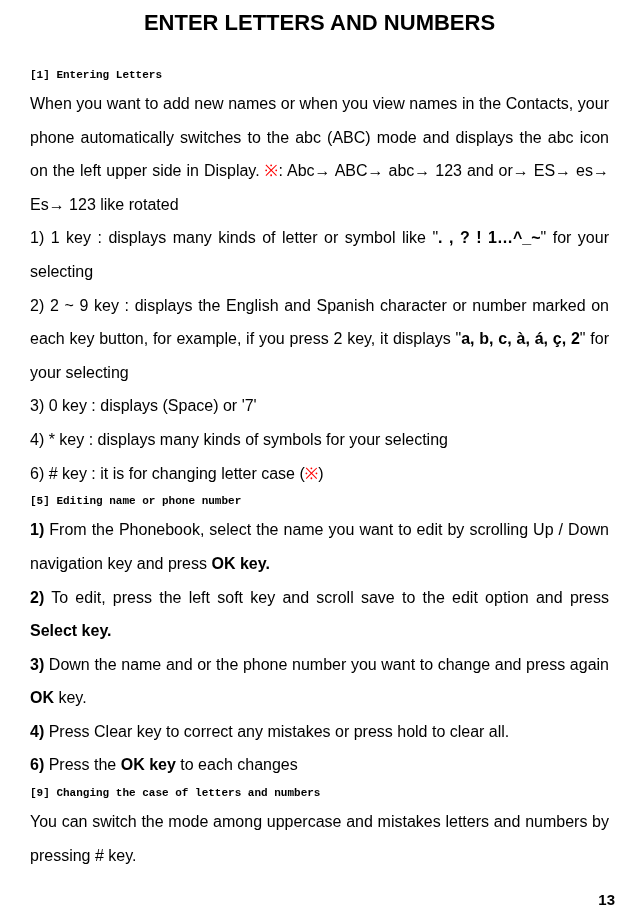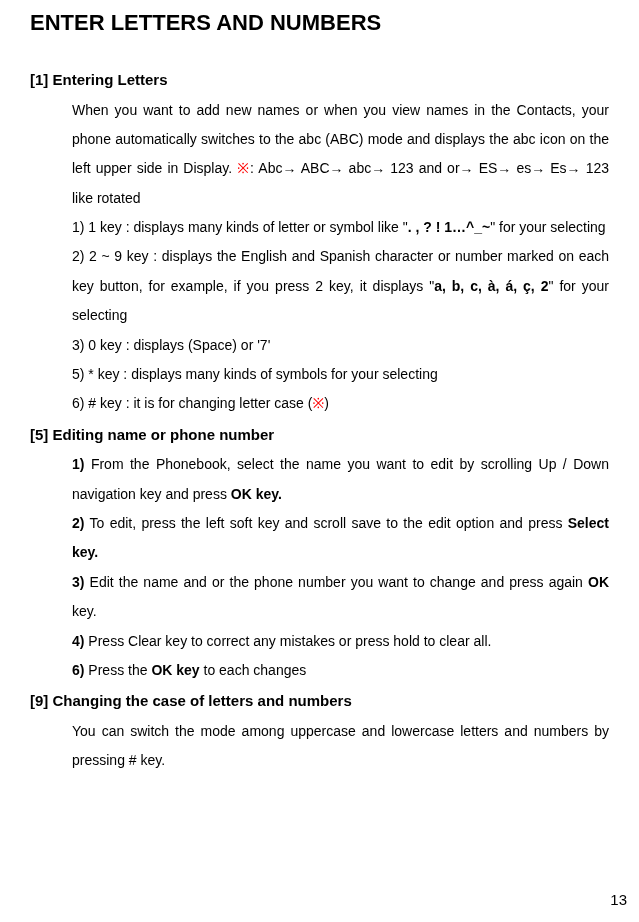--- a/index.html
+++ b/index.html
@@ -10,42 +10,43 @@
     body {
       width: 639px;
       height: 922px;
       background: #ffffff;
       font-family: Arial, Helvetica, sans-serif;
       color: #000000;
       padding: 10px 30px 10px 30px;
       position: relative;
     }
     .title {
-      text-align: left;
+      text-align: center;
       font-size: 22px;
       font-weight: bold;
       margin-bottom: 28px;
       margin-top: 0;
     }
     .section-heading {
-      font-size: 15px;
+      font-size: 11px;
       font-weight: bold;
       line-height: 2.1;
+      font-family: Liberation Mono, monospace;
     }
     .body-text {
-      font-size: 14px;
+      font-size: 16px;
       line-height: 2.1;
       text-align: justify;
-      margin-left: 42px;
     }
     .page-number {
       position: absolute;
       bottom: 14px;
-      right: 12px;
+      right: 24px;
       font-size: 15px;
+      font-weight: bold;
     }
     .red-star {
       color: #ff0000;
     }
   </style>
 </head>
 <body>
 
 <h1 class="title">ENTER LETTERS AND NUMBERS</h1>
 
@@ -58,45 +59,45 @@
 <div class="body-text">
   <span>1) 1 key : displays many kinds of letter or symbol like "</span><b>. , ? ! 1…^_~</b><span>" for your selecting</span>
 </div>
 
 <div class="body-text">
   <span>2) 2 ~ 9 key : displays the English and Spanish character or number marked on each key button, for example, if you press 2 key, it displays "</span><b>a, b, c, à, á, ç, 2</b><span>" for your selecting</span>
 </div>
 
 <div class="body-text">3) 0 key : displays (Space) or '7'</div>
 
-<div class="body-text">5) * key : displays many kinds of symbols for your selecting</div>
+<div class="body-text">4) * key : displays many kinds of symbols for your selecting</div>
 
 <div class="body-text">
   <span>6) # key : it is for changing letter case (</span><span class="red-star">※</span><span>)</span>
 </div>
 
 <div class="section-heading">[5] Editing name or phone number</div>
 
 <div class="body-text">
   <b>1)</b><span> From the Phonebook, select the name you want to edit by scrolling Up / Down navigation key and press </span><b>OK key.</b>
 </div>
 
 <div class="body-text">
   <b>2)</b><span> To edit, press the left soft key and scroll save to the edit option and press </span><b>Select key.</b>
 </div>
 
 <div class="body-text">
-  <b>3)</b><span> Edit the name and or the phone number you want to change and press again </span><b>OK</b><span> key.</span>
+  <b>3)</b><span> Down the name and or the phone number you want to change and press again </span><b>OK</b><span> key.</span>
 </div>
 
 <div class="body-text">
   <b>4)</b><span> Press Clear key to correct any mistakes or press hold to clear all.</span>
 </div>
 
 <div class="body-text">
   <b>6)</b><span> Press the </span><b>OK key</b><span> to each changes</span>
 </div>
 
 <div class="section-heading">[9] Changing the case of letters and numbers</div>
 
-<div class="body-text">You can switch the mode among uppercase and lowercase letters and numbers by pressing # key.</div>
+<div class="body-text">You can switch the mode among uppercase and mistakes letters and numbers by pressing # key.</div>
 
 <div class="page-number">13</div>
 
 </body></html>

